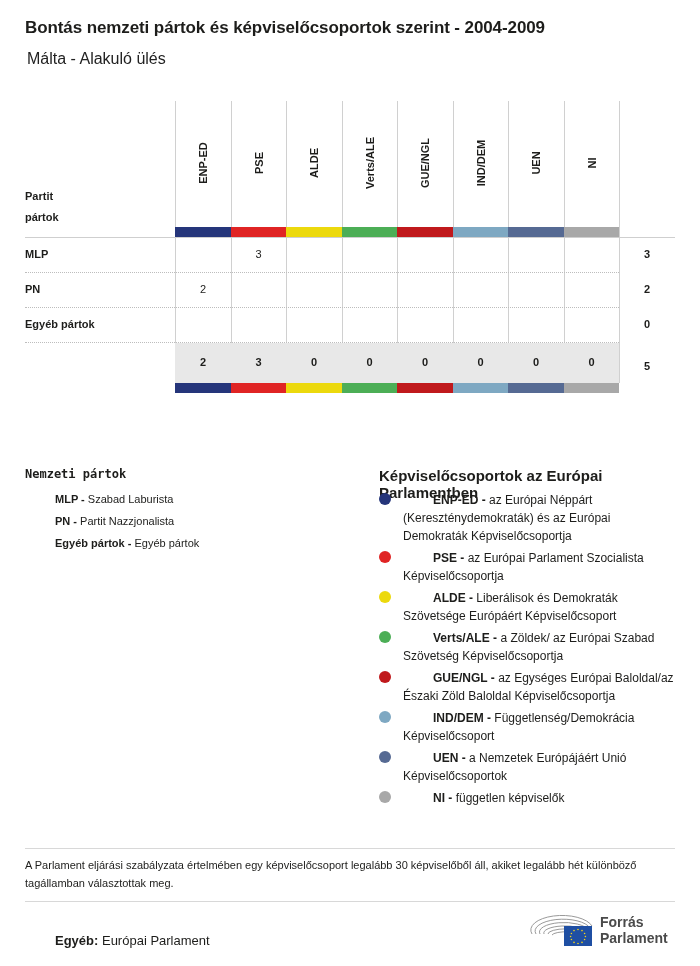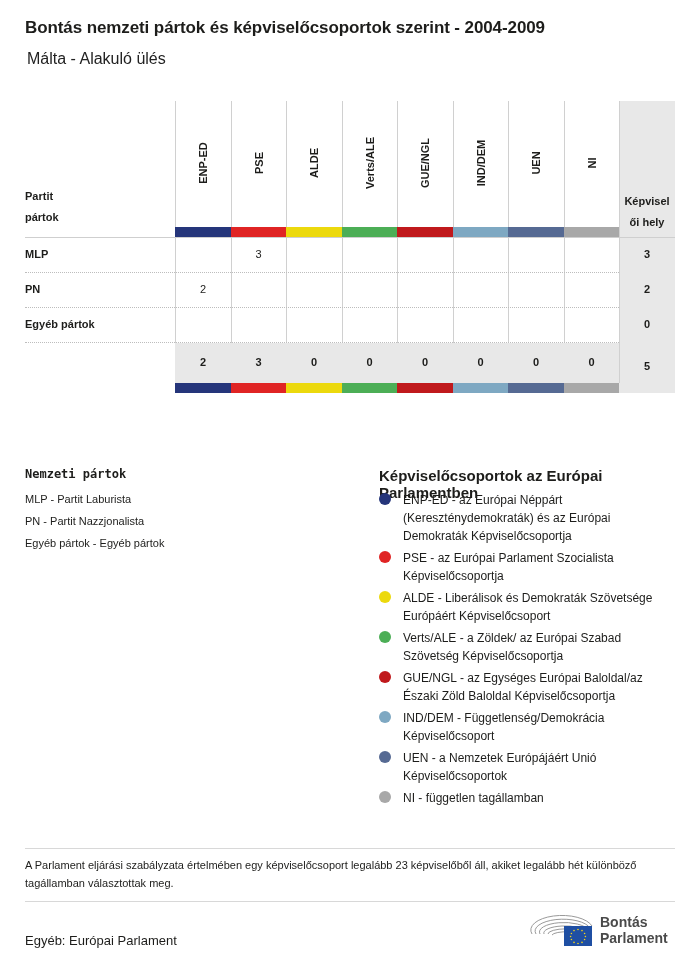--- a/index.html
+++ b/index.html
@@ -25,41 +25,35 @@
   .cell.bold { font-weight: bold; }
   .total-band { position: absolute; left: 150px; top: 242px; width: 444px; height: 40px; background: #e8e8e8; }
 
   
   .leg-left-title { position: absolute; left: 25px; top: 467px; font-family: "DejaVu Sans Mono", "Liberation Mono", monospace; font-size: 12px; font-weight: bold; }
   .leg-left-item { position: absolute; left: 25px; font-size: 11px; }
   .leg-right-title { position: absolute; left: 379px; top: 467px; font-size: 15px; font-weight: bold; }
   .leg-item { position: absolute; left: 379px; width: 300px; }
   .dot { position: absolute; left: 0; top: 2px; width: 12px; height: 12px; border-radius: 50%; }
   .leg-text { position: absolute; left: 24px; width: 275px; font-size: 12px; line-height: 18px; }
-  b { font-weight: normal; }
+  b { font-weight: bold; margin-left: 30px; }
 
   .note-rule { position: absolute; left: 25px; width: 650px; border-top: 1px solid #d8d8d8; }
   .note { position: absolute; left: 25px; top: 856px; width: 650px; font-size: 11px; line-height: 18px; }
   .source { position: absolute; left: 25px; top: 933px; font-size: 13px; }
   .logo { position: absolute; left: 530px; top: 912px; width: 150px; height: 40px; }
   .logo-text { position: absolute; left: 70px; top: 2px; font-size: 14px; font-weight: bold; color: #4a4a4a; line-height: 16px; }
 </style>
 </head>
 <body>
 
 <div class="title">Bontás nemzeti pártok és képviselőcsoportok szerint - 2004-2009</div>
 <div class="subtitle">Málta - Alakuló ülés</div>
 
 <div class="tbl" id="tbl">
-  <div class="seats-col">
-    <div class="seats-hdr">
-      <div>Képvisel</div>
-      <div>ői hely</div>
-    </div>
-  </div>
   <div class="total-band"></div>
   <div class="rowlabel-hdr">
     <div>Partit</div>
     <div>pártok</div>
   </div>
 <div class="vline" style="left: 150px; height: 242px;"></div>
     <div class="vline" style="left: 205.5px; height: 242px;"></div>
     <div class="vline" style="left: 261px; height: 242px;"></div>
     <div class="vline" style="left: 316.5px; height: 242px;"></div>
     <div class="vline" style="left: 372px; height: 242px;"></div>
@@ -147,21 +141,21 @@
     <div class="cell bold" style="left: 316.5px; top: 255px;">0</div>
     <div class="cell bold" style="left: 372px; top: 255px;">0</div>
     <div class="cell bold" style="left: 427.5px; top: 255px;">0</div>
     <div class="cell bold" style="left: 483px; top: 255px;">0</div>
     <div class="cell bold" style="left: 538.5px; top: 255px;">0</div>
     <div class="cell bold" style="left: 594px; top: 259px;">5</div>
   </div>
 
 <div class="leg-left-title">Nemzeti pártok</div>
 <div id="leg-left">
-    <div class="leg-left-item" style="top: 493px;"><b>MLP -</b> <span>Partit Laburista</span></div>
+    <div class="leg-left-item" style="top: 493px;"><b>MLP -</b> <span>Szabad Laburista</span></div>
     <div class="leg-left-item" style="top: 515px; text-align: right;"><b>PN -</b> <span>Partit Nazzjonalista</span></div>
     <div class="leg-left-item" style="top: 537px;"><b>Egyéb pártok -</b> <span>Egyéb pártok</span></div>
   </div>
 
 <div class="leg-right-title">Képviselőcsoportok az Európai Parlamentben</div>
 <div id="leg-right">
     <div class="leg-item" style="top: 491px;">
       <span class="dot" style="background:#25357a"></span>
       <div class="leg-text"><b>ENP-ED -</b> <span>az Európai Néppárt (Kereszténydemokraták) és az Európai Demokraták Képviselőcsoportja</span></div>
     </div>
@@ -184,26 +178,26 @@
     <div class="leg-item" style="top: 709px;">
       <span class="dot" style="background:#7ea8c2"></span>
       <div class="leg-text"><b>IND/DEM -</b> <span>Függetlenség/Demokrácia Képviselőcsoport</span></div>
     </div>
     <div class="leg-item" style="top: 749px;">
       <span class="dot" style="background:#566a93"></span>
       <div class="leg-text"><b>UEN -</b> <span>a Nemzetek Európájáért Unió Képviselőcsoportok</span></div>
     </div>
     <div class="leg-item" style="top: 789px;">
       <span class="dot" style="background:#a8a8a8"></span>
-      <div class="leg-text"><b>NI -</b> <span>független tagállamban</span></div>
+      <div class="leg-text"><b>NI -</b> <span>független képviselők</span></div>
     </div>
   </div>
 
 <div class="note-rule" style="top:848px"></div>
-<div class="note">A Parlament eljárási szabályzata értelmében egy képviselőcsoport legalább 23 képviselőből áll, akiket legalább hét különböző tagállamban választottak meg.</div>
+<div class="note">A Parlament eljárási szabályzata értelmében egy képviselőcsoport legalább 30 képviselőből áll, akiket legalább hét különböző tagállamban választottak meg.</div>
 <div class="note-rule" style="top:901px"></div>
 
 <div class="source"><b>Egyéb:</b> <span>Európai Parlament</span></div>
 
 <div class="logo">
   <svg width="64" height="40" viewBox="0 0 64 40">
     <g fill="none" stroke="#9a9a9a" stroke-width="1">
       <path d="M2 22 A30 14 0 0 1 62 14"></path>
       <path d="M6 22 A26 11 0 0 1 60 16"></path>
       <path d="M10 22 A22 8.5 0 0 1 58 18"></path>
@@ -221,16 +215,16 @@
         <circle cx="52" cy="30.4" r="0.8"></circle>
       <circle cx="48" cy="31.5" r="0.8"></circle>
         <circle cx="44" cy="30.4" r="0.8"></circle>
         <circle cx="41.4" cy="27.5" r="0.8"></circle>
       <circle cx="40.6" cy="24.5" r="0.8"></circle>
         <circle cx="41.4" cy="21.5" r="0.8"></circle>
         <circle cx="44" cy="18.6" r="0.8"></circle>
     </g>
   </svg>
   <div class="logo-text">
-    <div>Bontás</div>
+    <div>Forrás</div>
     <div>Parlament</div>
   </div>
 </div>
 
 </body></html>

